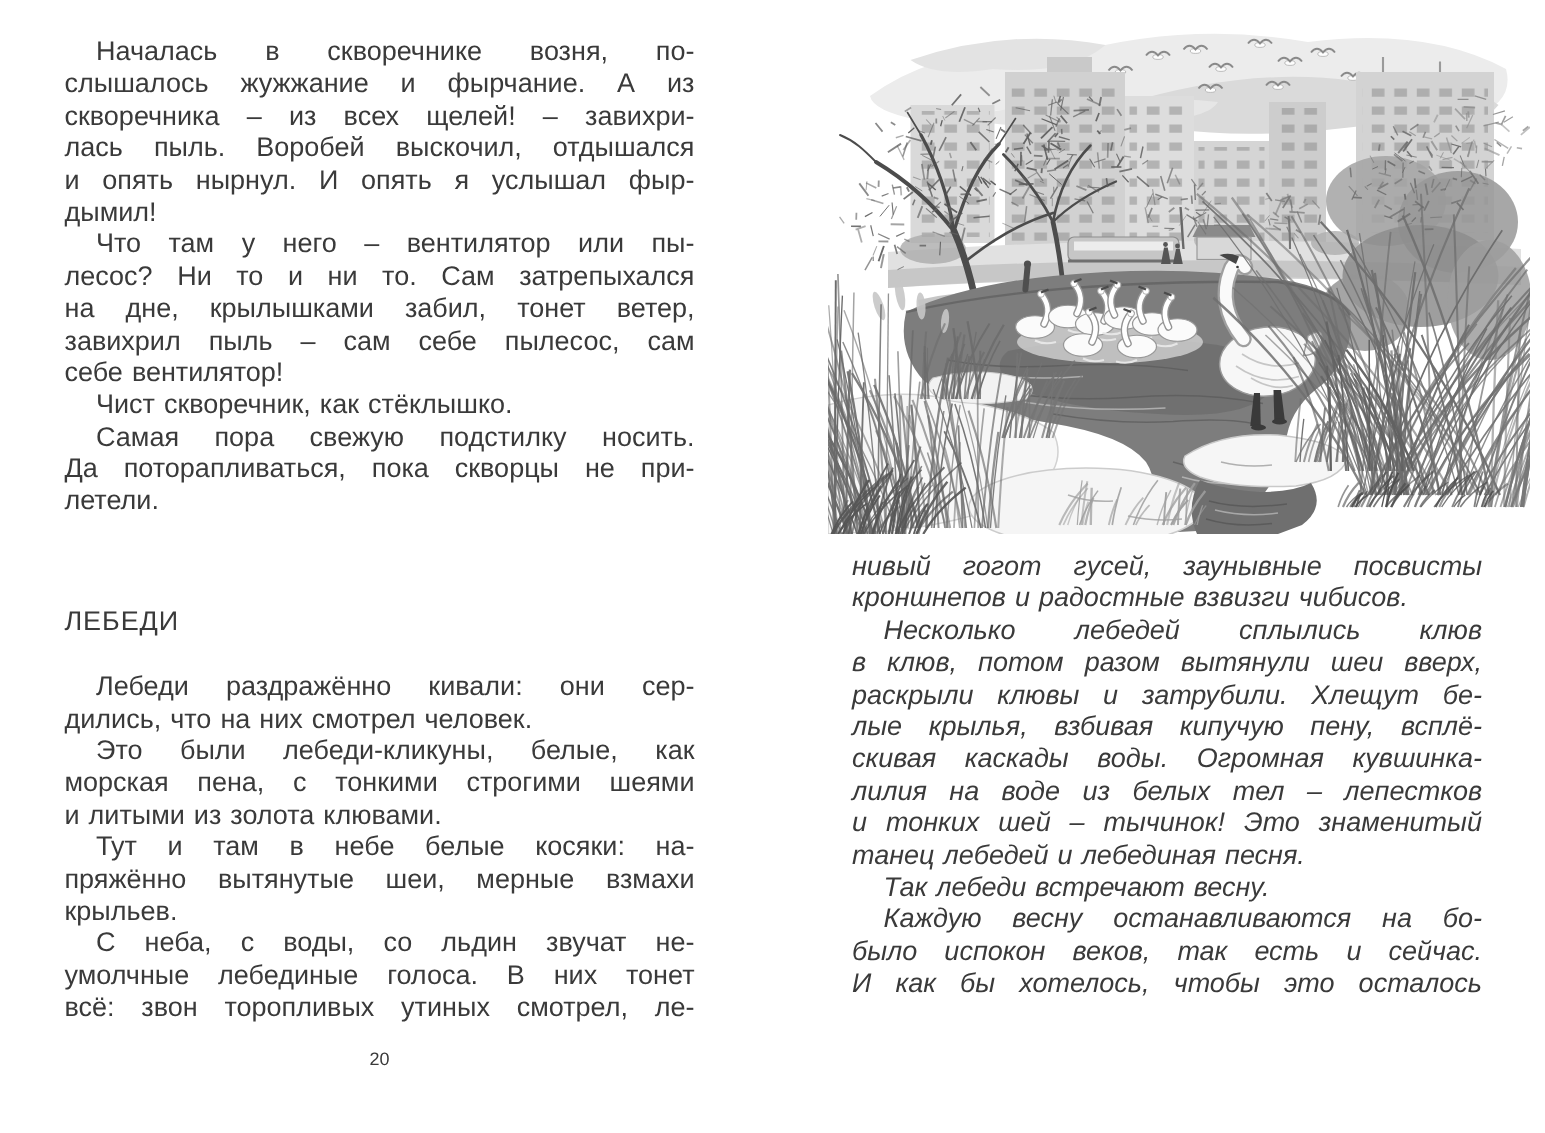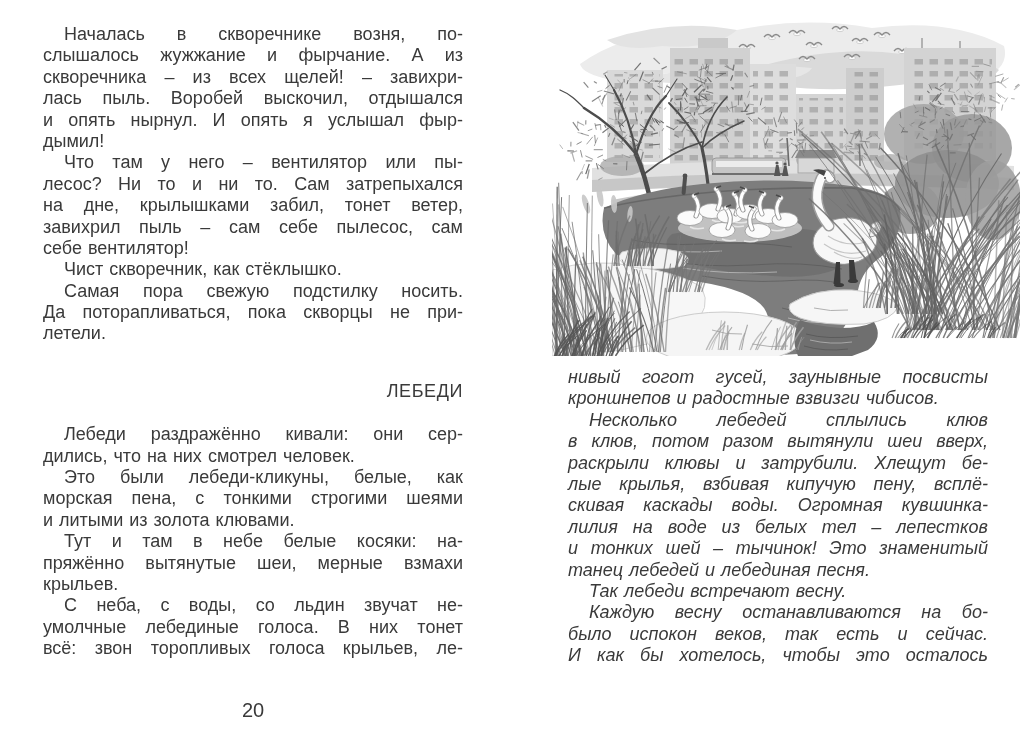--- a/index.html
+++ b/index.html
@@ -14,26 +14,26 @@
   #col-right{left:568px;top:367px;font-style:italic;}
   .ln{
     text-align:justify;
     text-align-last:justify;
     height:21.4px;
     word-spacing:1px;
   }
   .ln.first{padding-left:21px;}
   .ln.end{text-align-last:left;}
   .heading{
-    text-align:right;font-size:18px;letter-spacing:.6px;
-    margin:36px 0 22px 0;line-height:21.4px;
+    text-align:left;font-size:18px;letter-spacing:.6px;
+    margin:59px 0 22px 0;line-height:21.4px;
   }
   .pagenum{
     position:absolute;top:699px;width:420px;text-align:center;
-    font-size:20px;color:#3a3a3a;
+    font-size:12px;color:#3a3a3a;
   }
   #pn-left{left:43px;}
   #pn-right{left:568px;}
   .illus{position:absolute;left:552px;top:8px;width:468px;height:348px;}
 </style>
 </head>
 <body>
 
 <div style="position:absolute;inset:0;">
 
@@ -57,21 +57,21 @@
       <div class="ln first">Лебеди раздражённо кивали: они сер-</div>
       <div class="ln end">дились, что на них смотрел человек.</div>
       <div class="ln first">Это были лебеди-кликуны, белые, как</div>
       <div class="ln">морская пена, с тонкими строгими шеями</div>
       <div class="ln end">и литыми из золота клювами.</div>
       <div class="ln first">Тут и там в небе белые косяки: на-</div>
       <div class="ln">пряжённо вытянутые шеи, мерные взмахи</div>
       <div class="ln end">крыльев.</div>
       <div class="ln first">С неба, с воды, со льдин звучат не-</div>
       <div class="ln">умолчные лебединые голоса. В них тонет</div>
-      <div class="ln">всё: звон торопливых голоса крыльев, ле-</div>
+      <div class="ln">всё: звон торопливых утиных смотрел, ле-</div>
     </div>
   <div id="pn-left" class="pagenum">20</div>
 
   <svg class="illus" viewBox="0 0 468 348" aria-hidden="true">
     <defs>
       <pattern id="win" width="15" height="12" patternUnits="userSpaceOnUse">
         <rect x="2.5" y="3" width="8.5" height="5.5" fill="#8f8f8f" opacity="0.55"></rect>
       </pattern>
     </defs>
 

